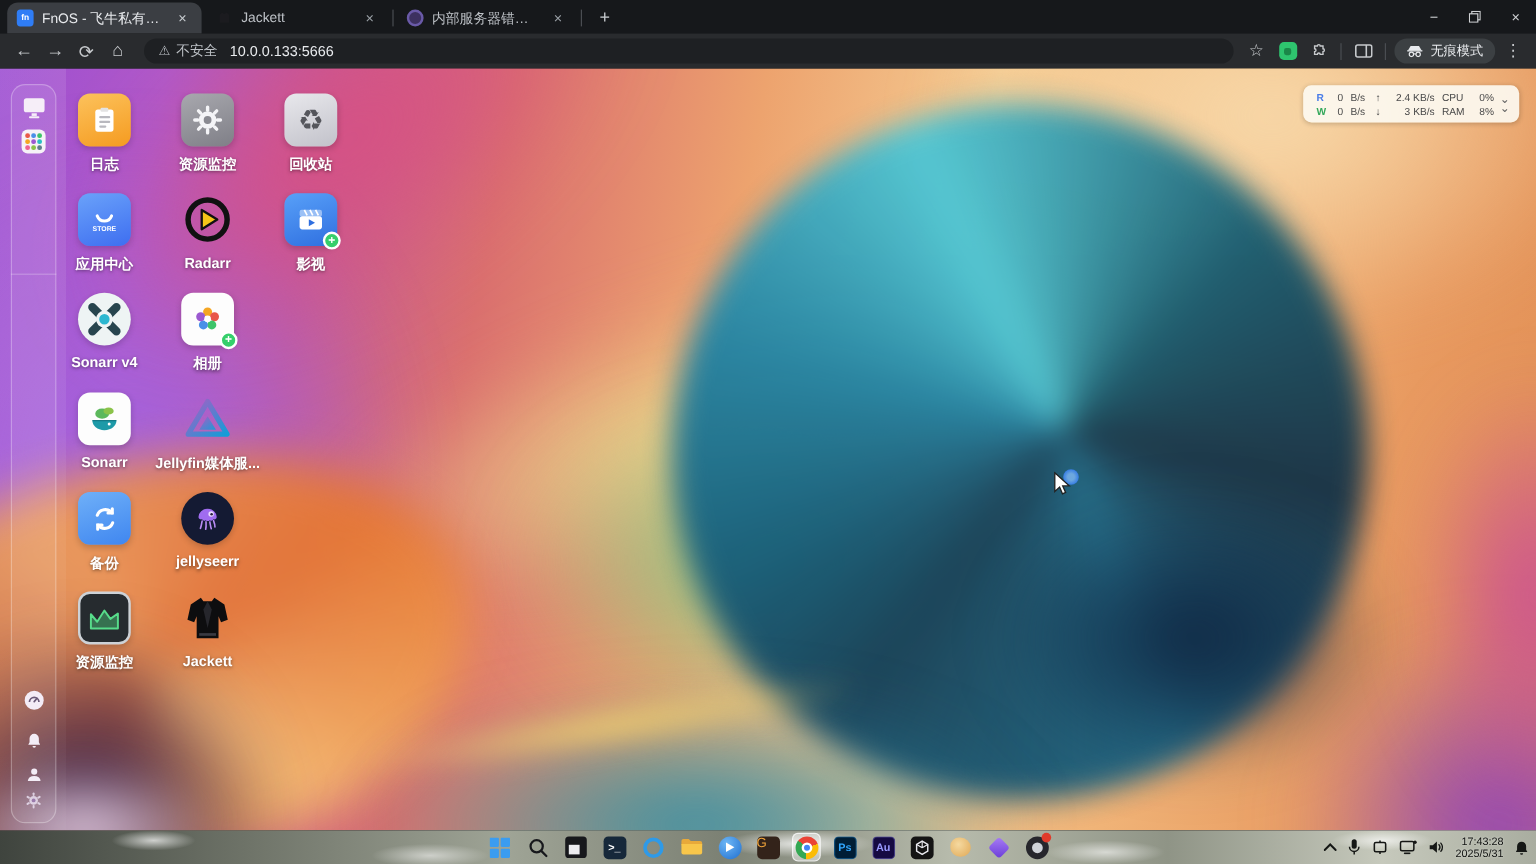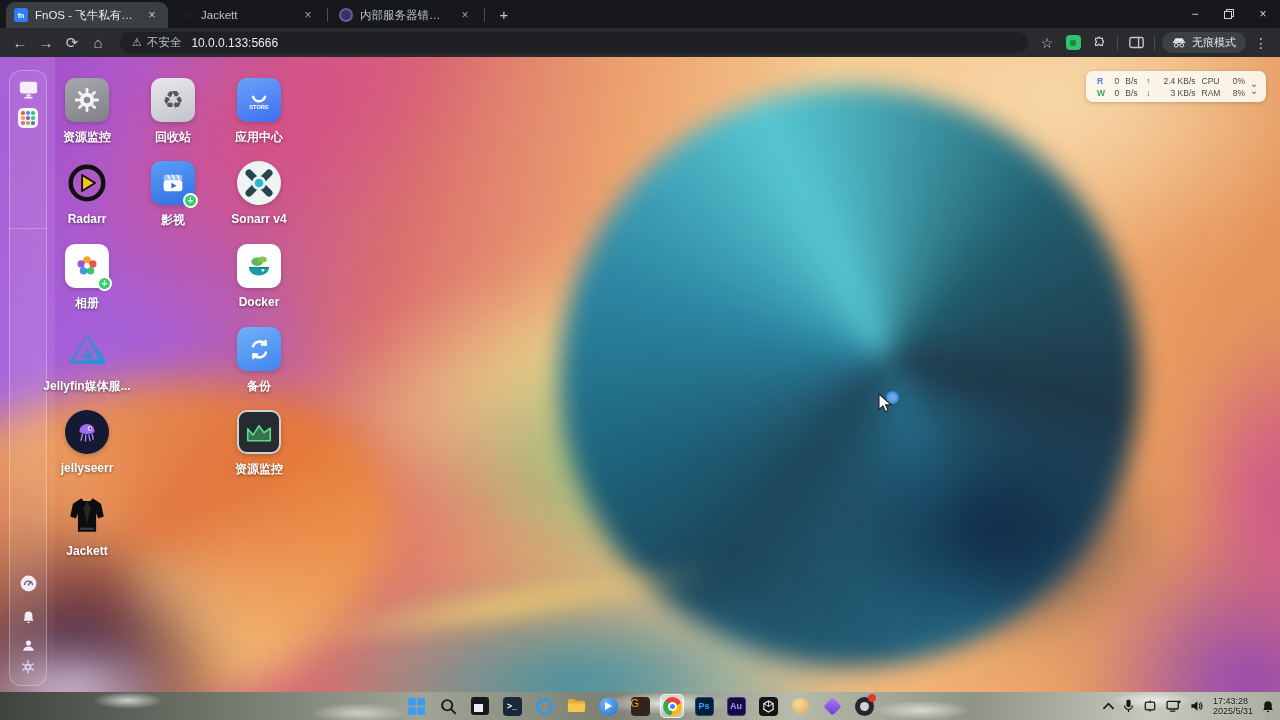--- a/index.html
+++ b/index.html
@@ -125,21 +125,21 @@
   .blob { width:17px; height:16px; background:radial-gradient(circle at 40% 35%,#f5d9a0,#e0a855); border-radius:45% 55% 50% 50%; }
   .obs-ico { width:19px; height:19px; border-radius:50%; background:#26262c; position:relative; display:flex; align-items:center; justify-content:center; }
   .obs-ico i { width:9px; height:9px; border-radius:50%; background:#cfd2d8; display:block; }
   .obs-ico em { position:absolute; right:-2px; top:-3px; width:8px; height:8px; border-radius:50%; background:#e03a2a; }
   .taskview-sq { width:18px; height:18px; background:#17181c; border-radius:3px; position:relative; }
   .taskview-sq i { position:absolute; left:3px; bottom:3px; width:9px; height:8px; background:#ececf0; display:block; }
   .pwsh-sq { width:19px; height:19px; background:#16283a; border-radius:4px; color:#fff; font-size:9px; font-weight:bold; display:flex; align-items:center; justify-content:center; }
   .cube-sq { width:19px; height:19px; background:#141414; border-radius:4px; display:flex; align-items:center; justify-content:center; }
   .tb-tray { position:absolute; right:6px; top:0; height:28px; display:flex; align-items:center; gap:9px; color:#151715; }
   .tray-ico { display:flex; align-items:center; justify-content:center; }
-  .tb-clock { font-size:9px; line-height:10px; color:#101210; text-shadow:0 0 2px rgba(255,255,255,.6); }
+  .tb-clock { text-align:right; font-size:9px; line-height:10px; color:#101210; text-shadow:0 0 2px rgba(255,255,255,.6); }
 </style>
 </head>
 <body>
 
 <div class="screen">
 
   <div class="tabstrip">
     <div class="tab active" style="width:162px;margin-left:6px;">
       <span class="favicon fav-fnos">fn</span>
       <span class="title">FnOS - 飞牛私有云fnOS</span>
@@ -292,20 +292,34 @@
             </g>
             <circle cx="12" cy="12" r="5.4"></circle>
             <circle cx="12" cy="12" r="2.4" fill="#9a7ab0"></circle>
           </svg>
       </div>
     </div>
 
     <div class="desk-grid">
 
 
+      <div class="app-cell">
+        <div class="app-ico bg-logs">
+          <svg width="26" height="26" viewBox="0 0 24 24">
+              <rect x="5" y="4" width="14" height="17" rx="2" fill="#fff"></rect>
+              <rect x="9" y="2.6" width="6" height="3" rx="1" fill="#e3e3e3"></rect>
+              <g fill="#b9b9bf">
+                <rect x="8" y="9" width="8.5" height="1.7" rx=".85"></rect>
+                <rect x="8" y="12.6" width="8.5" height="1.7" rx=".85"></rect>
+                <rect x="8" y="16.2" width="5.5" height="1.7" rx=".85"></rect>
+              </g>
+            </svg>
+        </div>
+        <div class="app-label">日志</div>
+      </div>
 
 
       <div class="app-cell">
         <div class="app-ico bg-settings">
           <svg width="28" height="28" viewBox="0 0 24 24" fill="#f4f4f7">
               <g>
                 <rect x="10.8" y="1.6" width="2.4" height="4.6" rx="1.2"></rect>
                 <rect x="10.8" y="1.6" width="2.4" height="4.6" rx="1.2" transform="rotate(45 12 12)"></rect>
                 <rect x="10.8" y="1.6" width="2.4" height="4.6" rx="1.2" transform="rotate(90 12 12)"></rect>
                 <rect x="10.8" y="1.6" width="2.4" height="4.6" rx="1.2" transform="rotate(135 12 12)"></rect>
@@ -395,21 +409,21 @@
       <div class="app-cell">
         <div class="app-ico bg-docker">
           <svg width="30" height="30" viewBox="0 0 24 24">
               <ellipse cx="10.5" cy="8.6" rx="4.6" ry="3.4" fill="#5cb85c"></ellipse>
               <ellipse cx="14.8" cy="6.8" rx="3.4" ry="2.4" fill="#8bc34a"></ellipse>
               <path d="M4 13.2h16c0 3.4-3.2 6.4-8 6.4s-8-3-8-6.4z" fill="#1d9aa8"></path>
               <path d="M4 13.2h16" stroke="#157a86" stroke-width=".8"></path>
               <circle cx="15.2" cy="15.4" r="1" fill="#fff"></circle>
             </svg>
         </div>
-        <div class="app-label">Docker</div>
+        <div class="app-label">Sonarr</div>
       </div>
 
       <div class="app-cell">
         <div class="app-ico bare">
           <svg width="44" height="44" viewBox="0 0 24 24">
               <defs>
                 <linearGradient id="jfg" x1="0" y1="0" x2="1" y2="1">
                   <stop offset="0" stop-color="#aa5cc3"></stop>
                   <stop offset="1" stop-color="#00a4dc"></stop>
                 </linearGradient>

